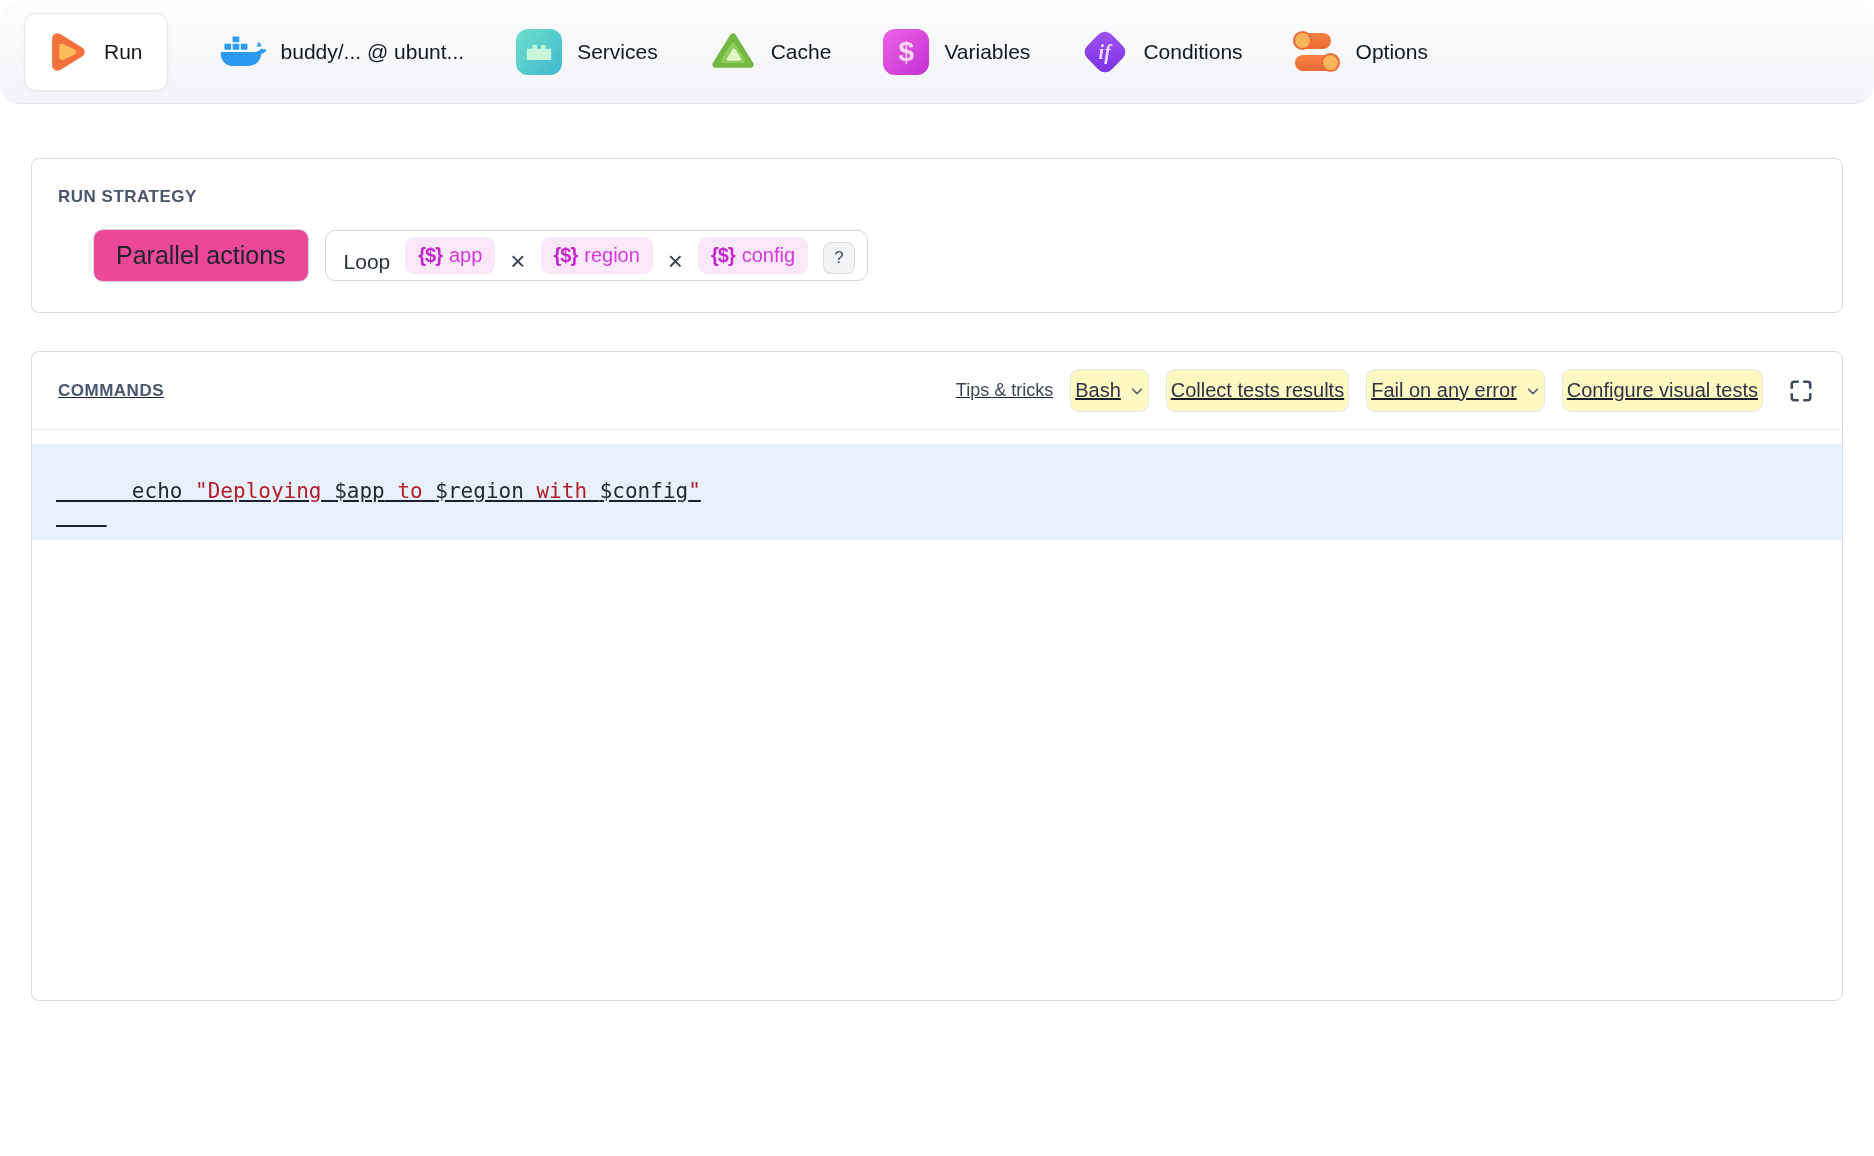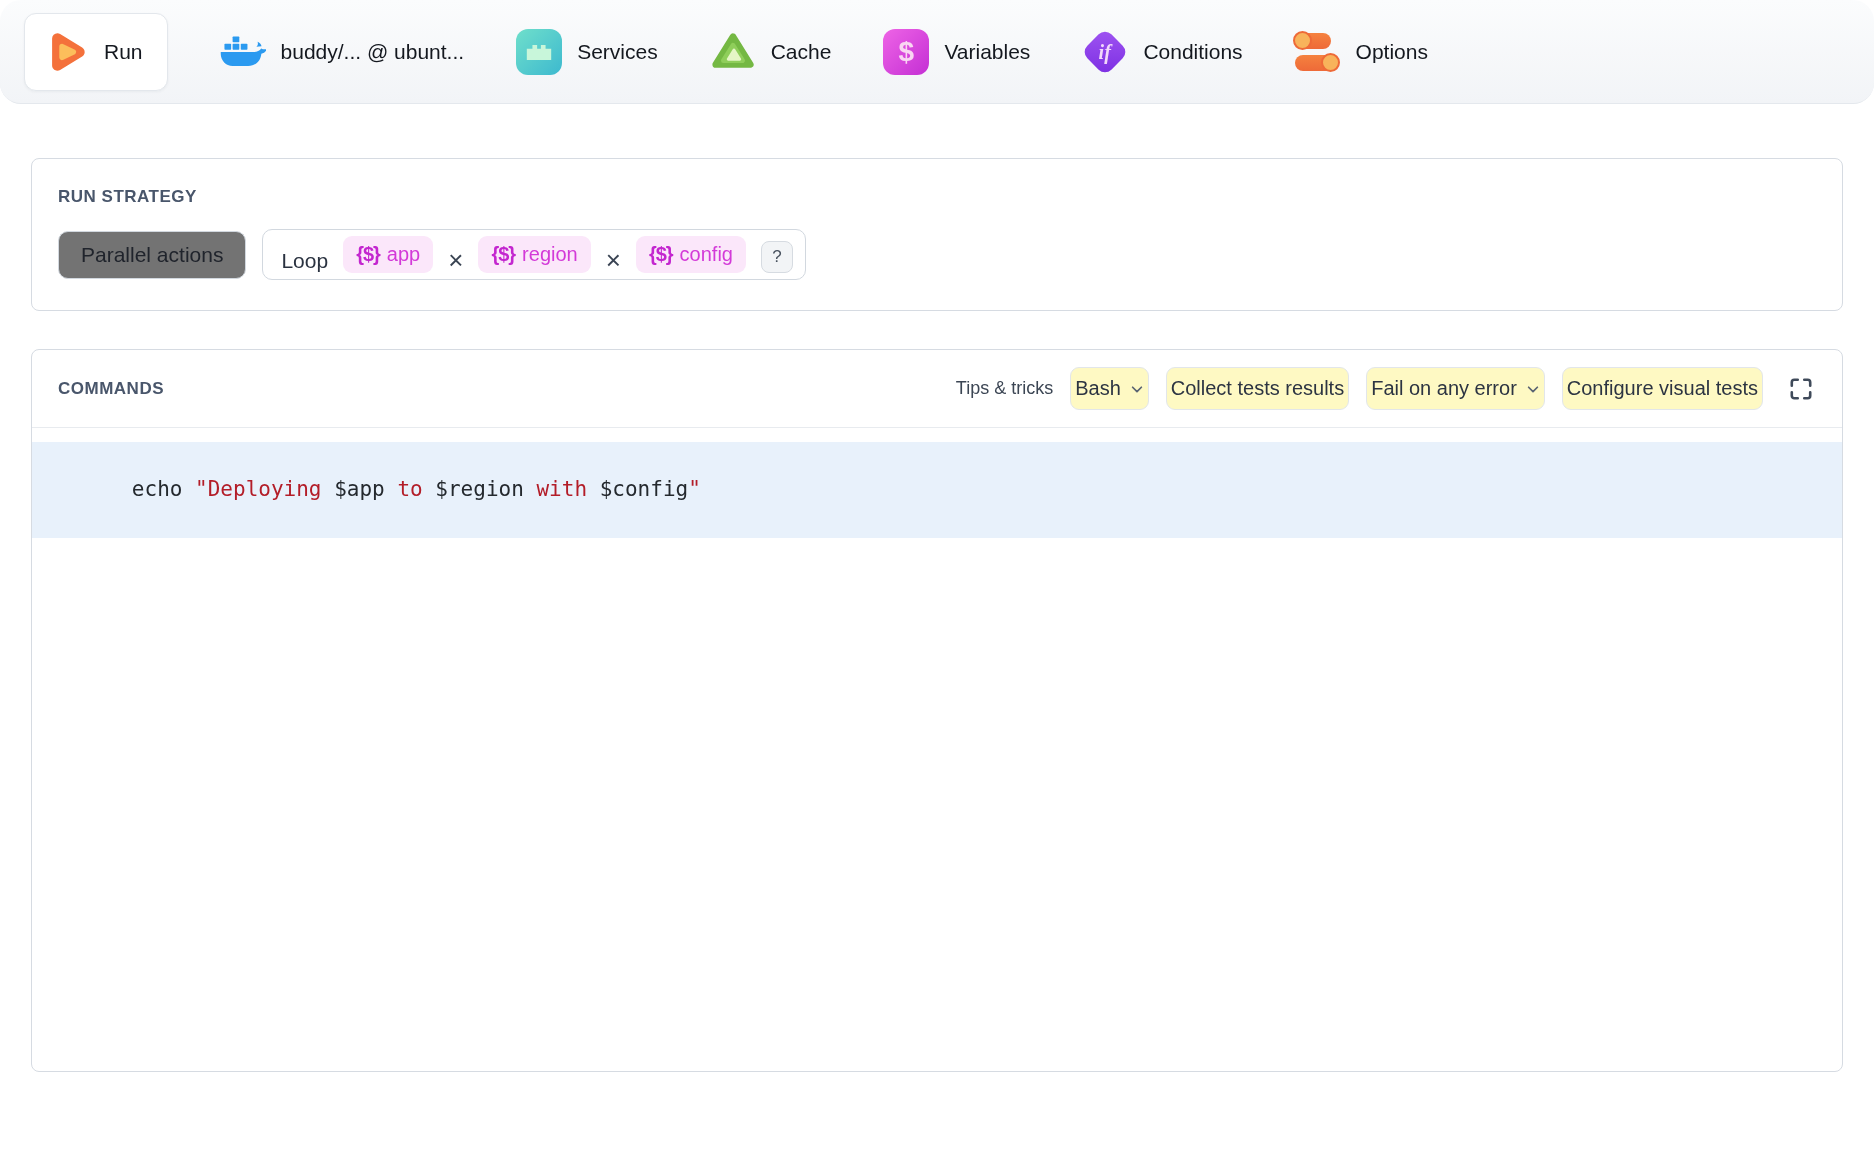--- a/index.html
+++ b/index.html
@@ -48,37 +48,37 @@
     background:#f8b35b; border:2px solid #ee6a38; }
   .knob.left { left:-2px; } .knob.right { right:-2px; }
 
   
   .card { margin:0 31px; border:1px solid #d6dbe2; border-radius:8px; background:#fff; }
   .card-strategy { margin-top:54px; padding:28px 26px 30px 26px; }
   .section-title { font-size:17px; font-weight:700; color:#49566b;
     letter-spacing:.5px; }
 
   .strategy-row { margin-top:22px; display:flex; align-items:center; gap:16px; }
-  .btn-outline { border:1px solid #d2d8df; border-radius:10px; background:#737373;
-    font-size:21px; color:#20242c; padding:11px 22px; cursor:pointer; }
+  .btn-outline { border:1px solid #d2d8df; border-radius:10px; background:#ec4899;
+    font-size:25px; color:#20242c; padding:11px 22px; cursor:pointer;margin-left:35px; }
   .loop-box { border:1px solid #d2d8df; border-radius:10px; display:flex;
     align-items:flex-end; gap:15px; padding:6px 12px 6px 18px; }
   .loop-label { font-size:21px; color:#2a3240; }
   .chip { background:#fbe7fa; border-radius:9px; padding:7px 13px; font-size:20px;
     display:flex; align-items:center; gap:7px; cursor:pointer; }
   .chip-sigil { color:#c326cf; font-weight:700; letter-spacing:-1px; }
   .chip-name { color:#d33ad8; }
   .x-sep { font-size:26px; color:#3a4453; line-height:1; }
   .help-btn { width:32px; height:32px; border:1px solid #d6dbe1; background:#f2f4f6;
     border-radius:8px; font-size:17px; color:#49525f; display:flex;
     align-items:center; justify-content:center; cursor:pointer; }
 
   
-  .card-commands { margin-top:38px; height:723px; display:flex;
-    flex-direction:column; overflow:hidden; }
+  .card-commands { margin-top:38px; height:650px; display:flex;
+    flex-direction:column; overflow:hidden;text-decoration:underline; }
   .cmd-header { display:flex; align-items:center; padding:0 24px 0 26px;
     height:78px; border-bottom:1px solid #e8ebef; flex:none; }
   .cmd-controls { margin-left:auto; display:flex; align-items:center; gap:17px; }
   .hdr-link { font-size:18px; color:#3c4654; cursor:pointer; }
   .hdr-btn { background:#fef9c3; border:1px solid #e2e6ea; border-radius:9px;
     padding:9px 4px; font-size:20px; color:#2c3442; display:flex;
     align-items:center; gap:9px; cursor:pointer; white-space:nowrap; }
   .fullscreen-btn { background:none; border:none; cursor:pointer; padding:4px;
     display:flex; align-items:center; margin-left:4px; }
 

